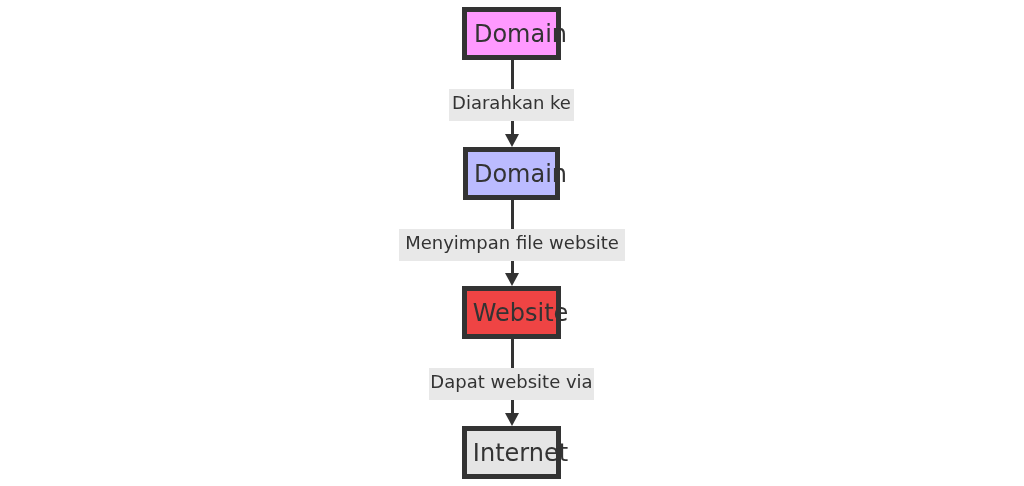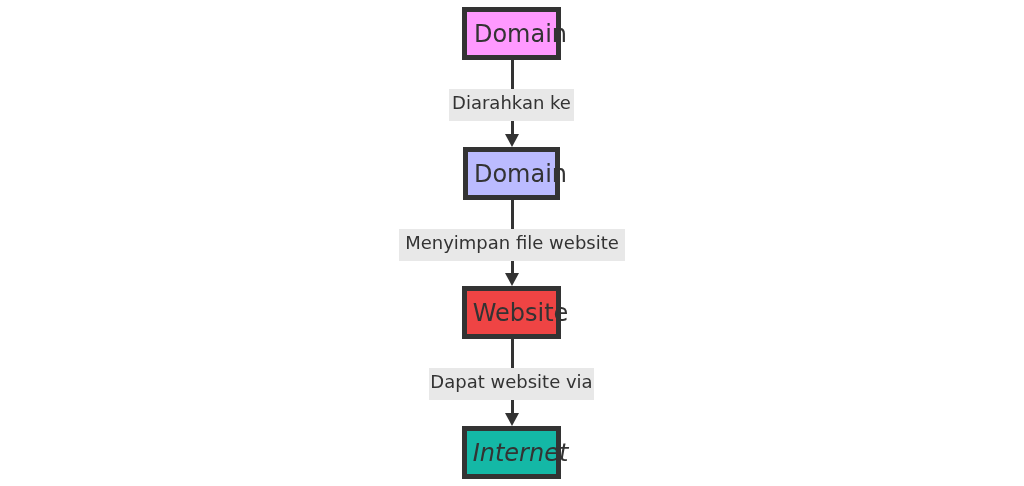--- a/index.html
+++ b/index.html
@@ -40,15 +40,15 @@
 
 <div class="node" style="left:462px;top:7px;width:99px;height:53px;background:#ff99ff;">
   <span>Domain</span>
 </div>
 <div class="node" style="left:463px;top:147px;width:97px;height:53px;background:#bbbbff;">
   <span>Domain</span>
 </div>
 <div class="node" style="left:462px;top:286px;width:99px;height:53px;background:#ef4444;">
   <span>Website</span>
 </div>
-<div class="node" style="left:462px;top:426px;width:99px;height:53px;background:#14b8a6;font-style:italic;">
+<div class="node" style="left:462px;top:426px;width:99px;height:53px;background:#e5e5e5;">
   <span>Internet</span>
 </div>
 
 </body></html>

